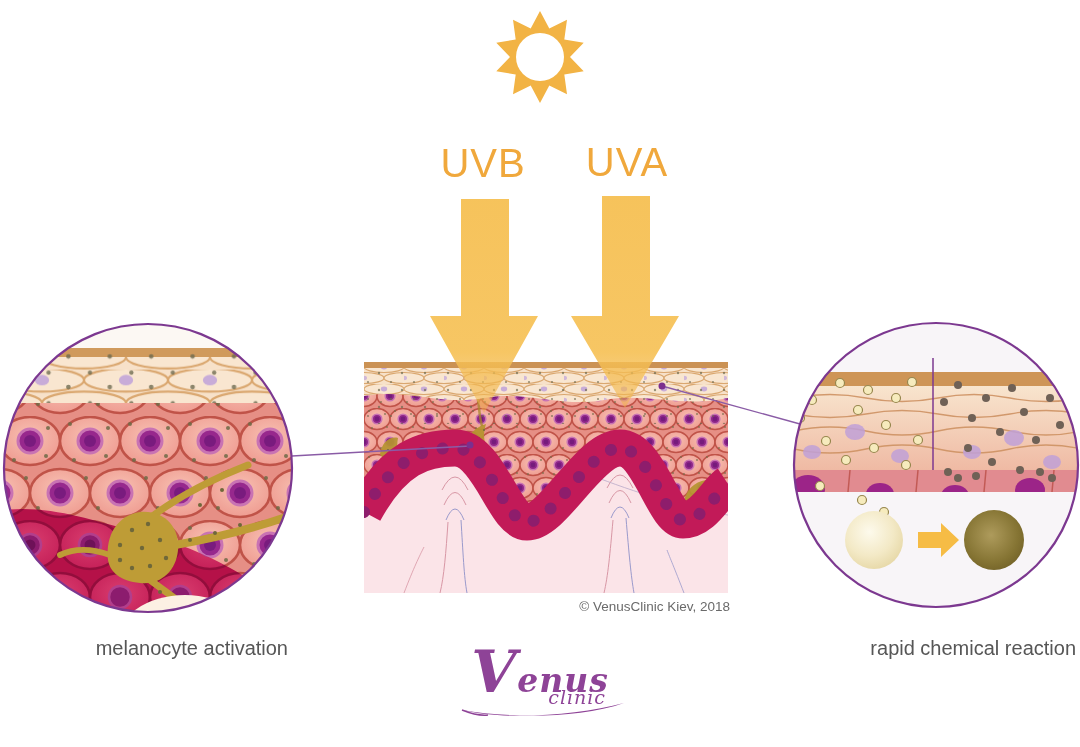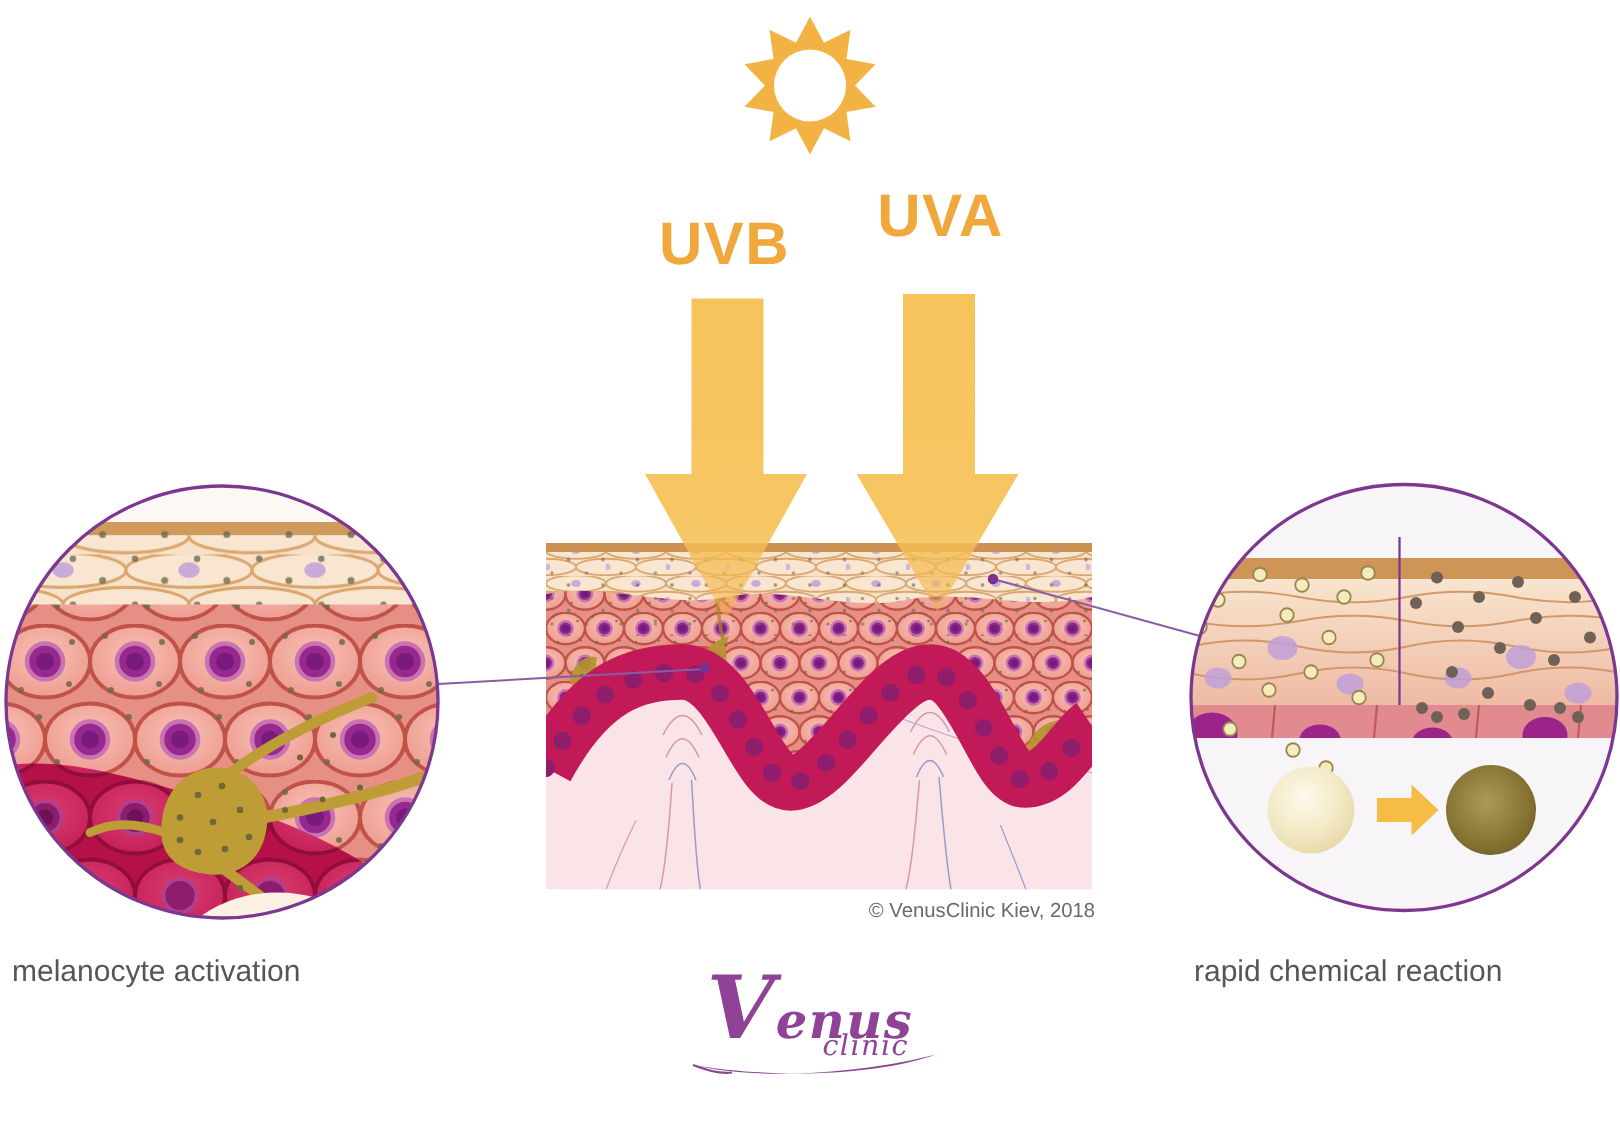--- a/index.html
+++ b/index.html
@@ -3,27 +3,27 @@
 <meta charset="utf-8">
 <style>
   html,body{margin:0;padding:0;background:#ffffff;}
   .canvas{
     position:relative;width:1080px;height:747px;background:#ffffff;overflow:hidden;
     font-family:"Liberation Sans",sans-serif;
   }
   .canvas svg.art{position:absolute;left:0;top:0;}
   .uv-label{
     position:absolute;width:140px;text-align:center;
-    font-size:40px;font-weight:700;letter-spacing:1px;
+    font-size:40px;font-weight:400;letter-spacing:1px;
     color:var(--uv-label-orange,#F0A83C);
   }
   .uvb{left:413px;top:141px;}
-  .uva{left:557px;top:122px;}
+  .uva{left:557px;top:140px;}
   .caption{
-    position:absolute;width:280px;text-align:left;
+    position:absolute;width:280px;text-align:right;
     font-size:20px;line-height:25px;color:var(--caption-gray,#565656);
   }
   .caption-left{left:8px;top:636px;}
   .caption-right{left:796px;top:636px;}
   .copyright{
     position:absolute;right:350px;top:599px;
     font-size:13.5px;color:var(--copyright-gray,#6A6A6A);
   }
   .logo{
     position:absolute;left:440px;top:652px;width:200px;height:70px;text-align:center;

